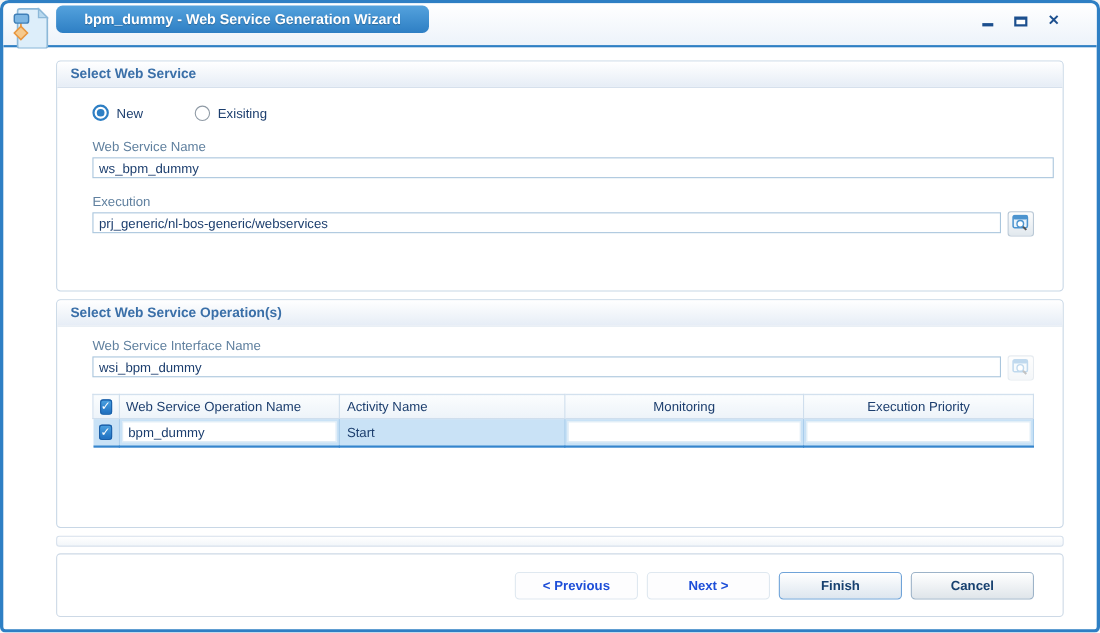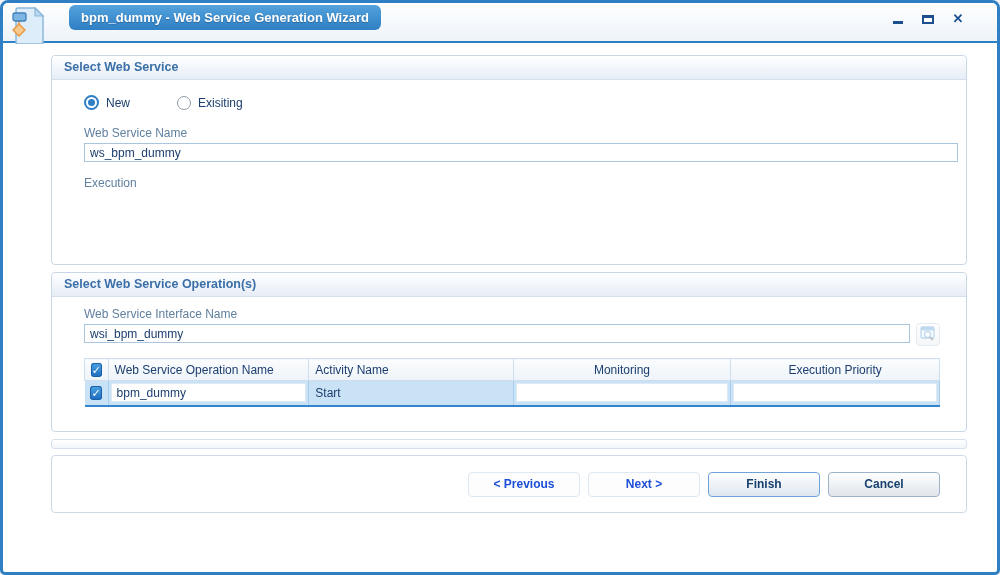--- a/index.html
+++ b/index.html
@@ -14,22 +14,22 @@
   }
 
   
   .titlebar {
     height: 40px;
     background: linear-gradient(#ffffff, #edf3fa);
     border-bottom: 2px solid #2e7fc4;
     position: relative;
   }
   .title-tab {
-    position: absolute; left: 66px; top: 2px;
-    width: 312px; height: 25px; line-height: 25px;
+    position: absolute; left: 48px; top: 2px;
+    width: 339px; height: 25px; line-height: 25px;
     text-align: center;
     background: linear-gradient(#54a2dd, #2e7fc4);
     color: #fff; font-weight: bold; font-size: 13px;
     border-radius: 6px;
     text-shadow: 0 1px 1px rgba(0,0,0,.25);
   }
   .app-icon { position: absolute; left: 8px; top: 3px; width: 34px; height: 38px; }
   .win-controls { position: absolute; right: 32px; top: 9px; display: flex; gap: 16px; align-items: center; }
   .win-btn { width: 14px; height: 14px; display: flex; align-items: center; justify-content: center; cursor: pointer; }
   .min-glyph { width: 10px; height: 3px; background: #1c4f8e; margin-top: 6px; }
@@ -43,21 +43,21 @@
   .panel-header {
     height: 24px; line-height: 23px;
     background: linear-gradient(#ffffff, #e6edf6);
     border-bottom: 1px solid #d6e0ec;
     border-radius: 4px 4px 0 0;
     color: #3a6fa8; font-weight: bold; font-size: 12.5px;
     padding-left: 12px;
   }
   .panel-body { padding: 10px 26px 0 32px; }
   .panel-1 { height: 210px; }
-  .panel-2 { height: 160px; margin-top: 7px; }
+  .panel-2 { height: 208px; margin-top: 7px; }
 
   .field-label { color: #60809f; font-size: 12px; margin-bottom: 3px; }
   .text-input {
     height: 19px; border: 1px solid #aac6dd; background: #fff;
     font: 12px "Liberation Sans", sans-serif; color: #1c3e6e;
     padding: 1px 5px; display: block;
   }
   .w-name { width: 874px; }
   .w-loc { width: 844px; }
   .w-iface { width: 850px; }
@@ -179,20 +179,33 @@
           <span class="radio-option radio-gap">
             <span class="radio"></span>
             <span>Exisiting</span>
           </span>
         </div>
 
         <div class="field-label mt16">Web Service Name</div>
         <input class="text-input w-name" type="text" value="ws_bpm_dummy" style="">
 
         <div class="field-label mt14">Execution</div>
+        <div class="input-row">
+          <input class="text-input w-loc" type="text" value="prj_generic/nl-bos-generic/webservices" style="">
+          <button class="browse-btn">
+            <span>
+              <svg width="16" height="15" viewBox="0 0 16 15">
+                <rect x="1" y="1" width="13" height="11" rx="1.5" fill="#eaf4fc" stroke="#4d94cf" stroke-width="1.4"></rect>
+                <rect x="1" y="1" width="13" height="3.5" rx="1.5" fill="#4d94cf"></rect>
+                <circle cx="7.5" cy="8.5" r="3" fill="#fff" stroke="#4d94cf" stroke-width="1.3"></circle>
+                <line x1="10" y1="11" x2="13" y2="14" stroke="#555" stroke-width="1.8"></line>
+              </svg>
+            </span>
+          </button>
+        </div>
 
       </div>
     </div>
 
     <div class="panel panel-2">
       <div class="panel-header">Select Web Service Operation(s)</div>
       <div class="panel-body">
 
         <div class="field-label">Web Service Interface Name</div>
         <div class="input-row">

